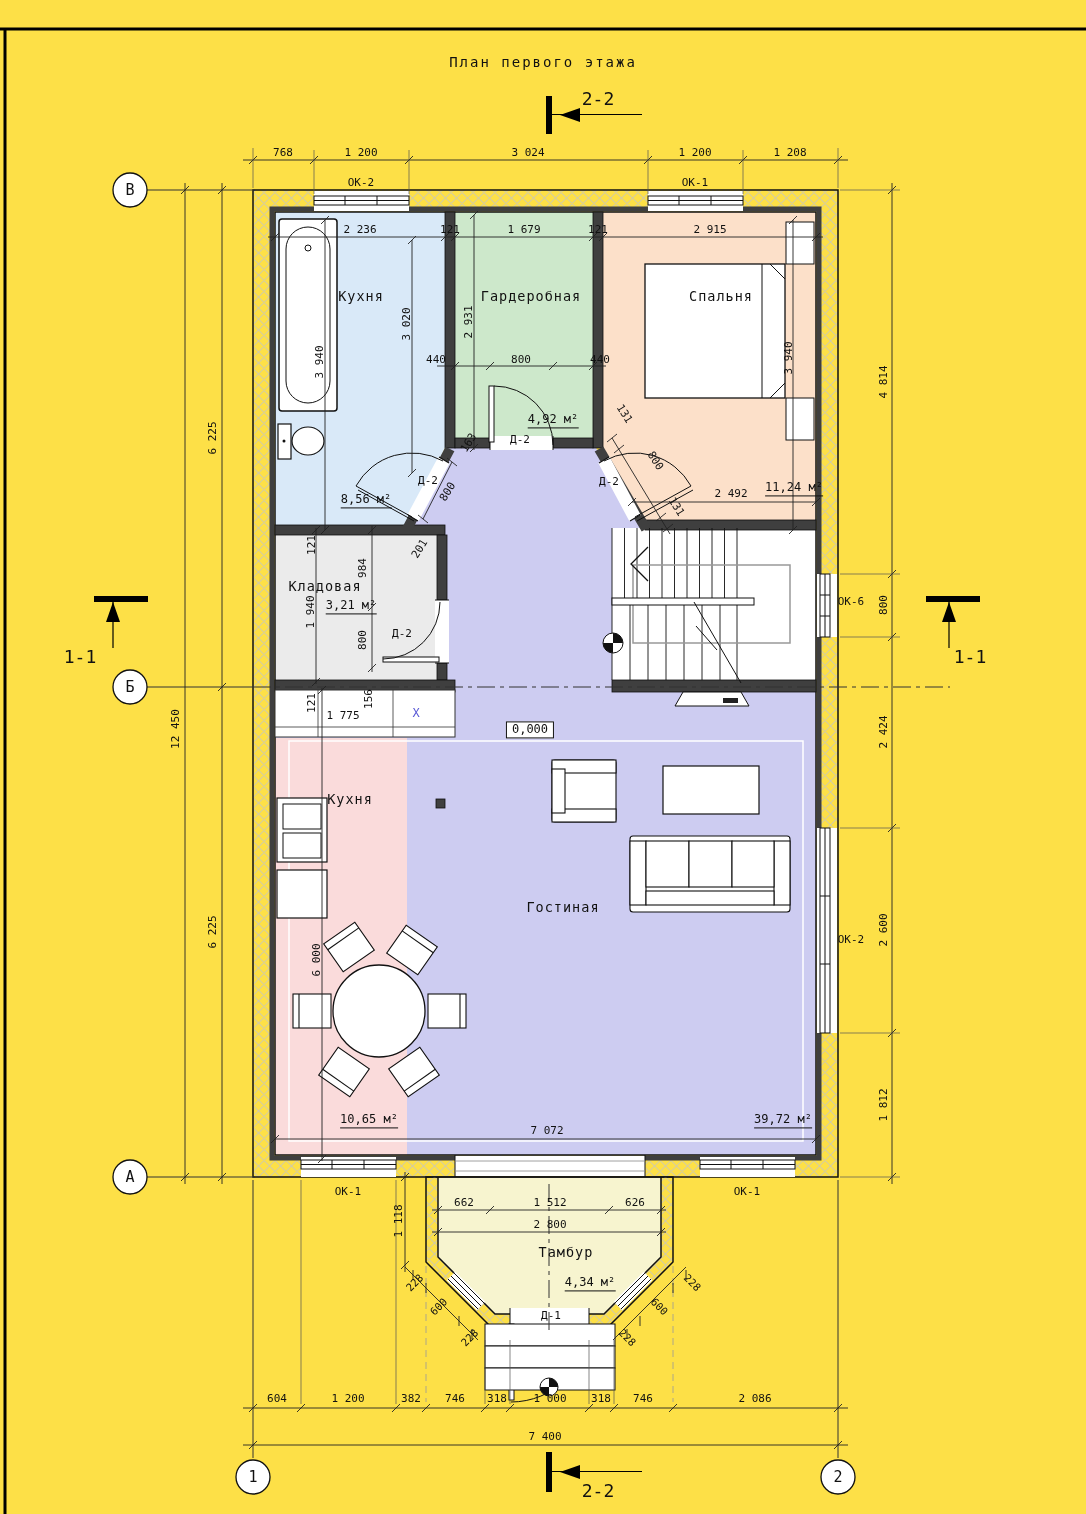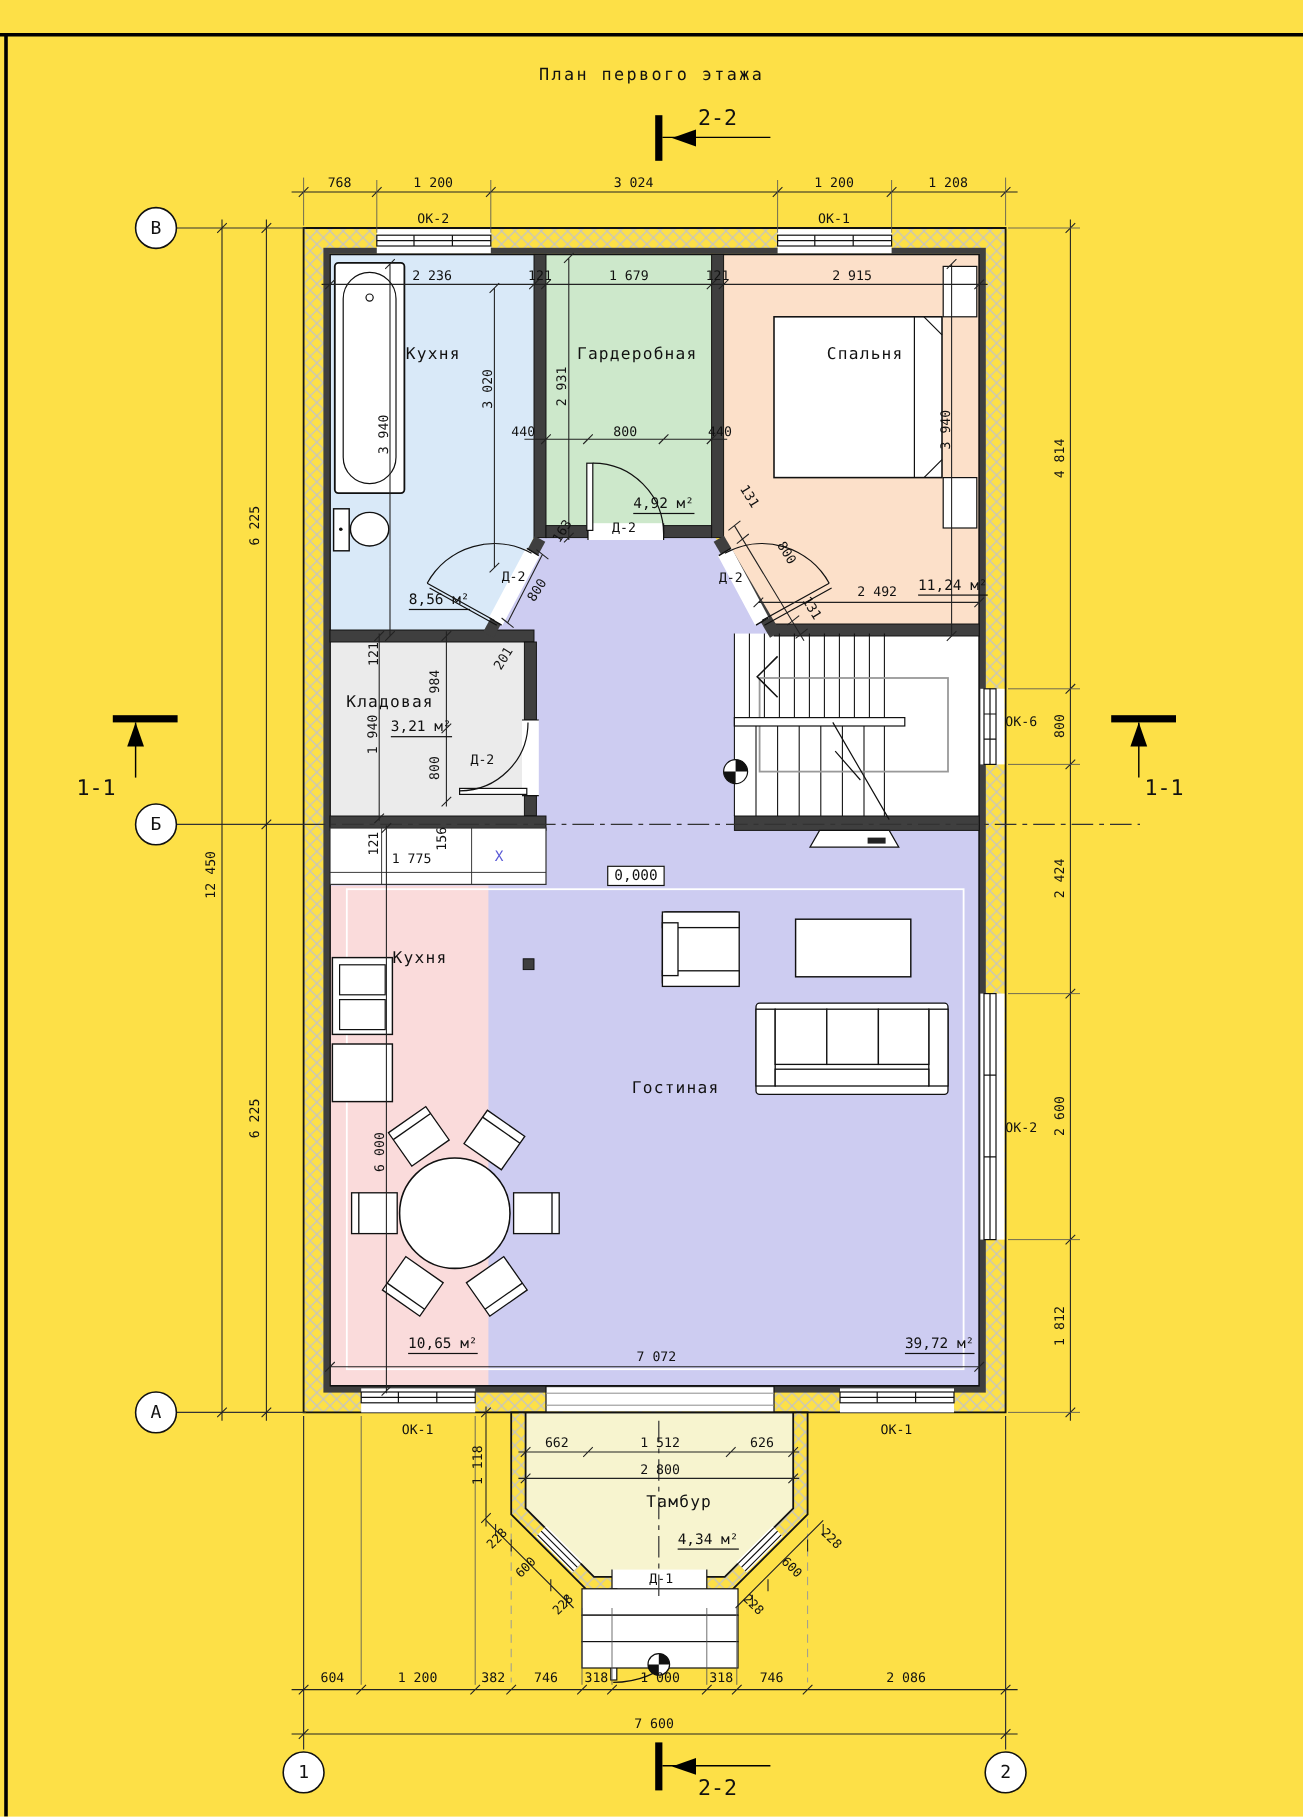--- a/index.html
+++ b/index.html
@@ -419,15 +419,15 @@
 
 <span class="lbl" style="left:277px;top:1399px">604</span>
 <span class="lbl" style="left:348px;top:1399px">1 200</span>
 <span class="lbl" style="left:411px;top:1399px">382</span>
 <span class="lbl" style="left:455px;top:1399px">746</span>
 <span class="lbl" style="left:497px;top:1399px">318</span>
 <span class="lbl" style="left:550px;top:1399px">1 000</span>
 <span class="lbl" style="left:601px;top:1399px">318</span>
 <span class="lbl" style="left:643px;top:1399px">746</span>
 <span class="lbl" style="left:755px;top:1399px">2 086</span>
-<span class="lbl" style="left:545px;top:1437px">7 600</span>
+<span class="lbl" style="left:545px;top:1437px">7 400</span>
 
 </div>
 
 </body></html>

